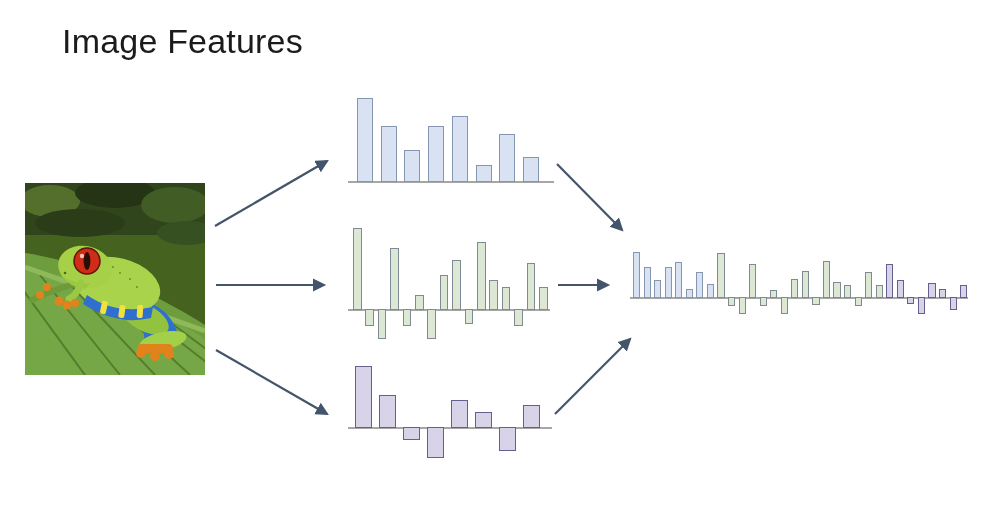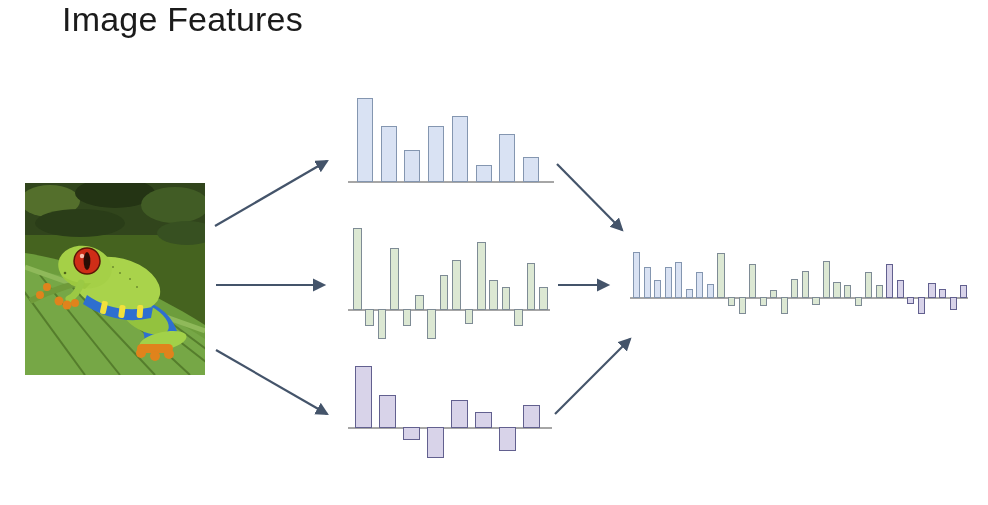--- a/index.html
+++ b/index.html
@@ -1,21 +1,21 @@
 <!DOCTYPE html>
 <html><head>
 <meta charset="utf-8">
 <style>
   html,body { margin:0; padding:0; background:#fff; }
   .slide {
     position:relative; width:988px; height:505px; background:#ffffff;
     font-family:"Liberation Sans", sans-serif; overflow:hidden;
   }
   .page-title {
-    position:absolute; left:62px; top:0; margin:0;
+    position:absolute; left:62px; top:22px; margin:0;
     font-size:34px; font-weight:400; color:#1b1b1b; letter-spacing:0.2px;
   }
   .frog { position:absolute; left:25px; top:183px; width:180px; height:192px; }
   .chart { position:absolute; }
   .chart .axis { position:absolute; left:0; right:0; height:2px; background:#a6a6a6; }
   .chart .bar { position:absolute; border:1.5px solid; box-sizing:border-box; }
   .arrows { position:absolute; left:0; top:0; width:988px; height:505px; pointer-events:none; }
 </style>
 </head>
 <body>

